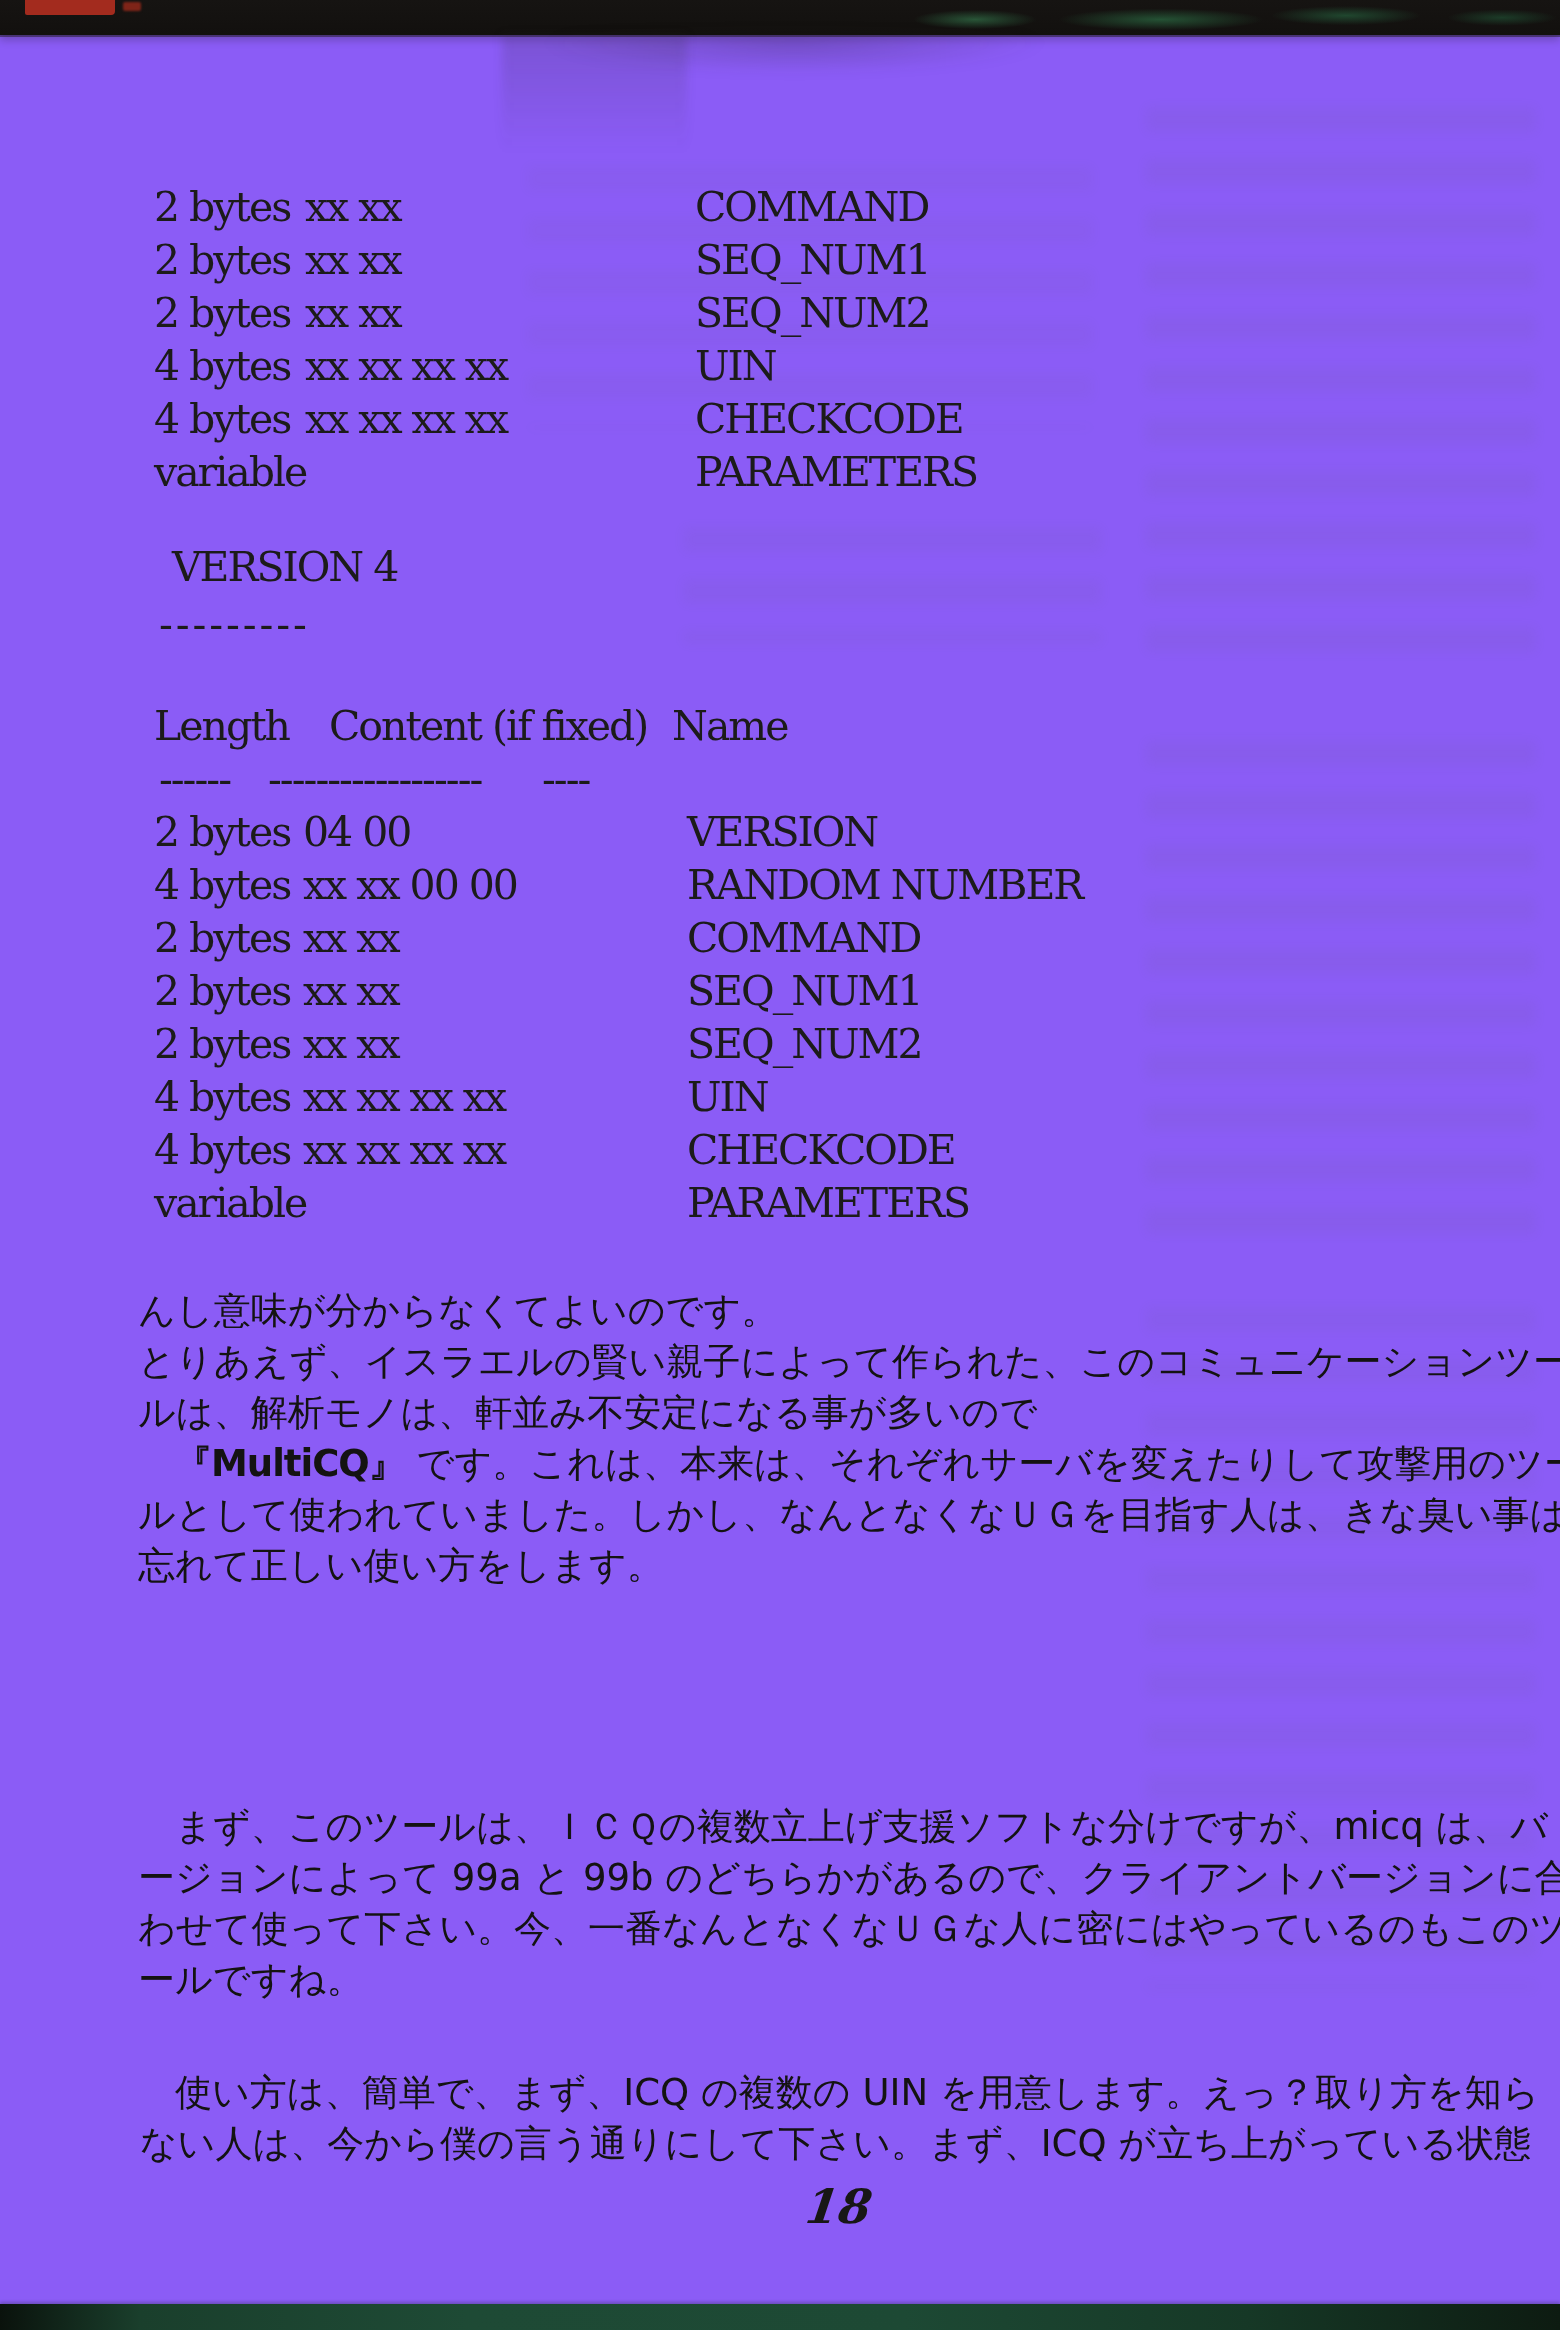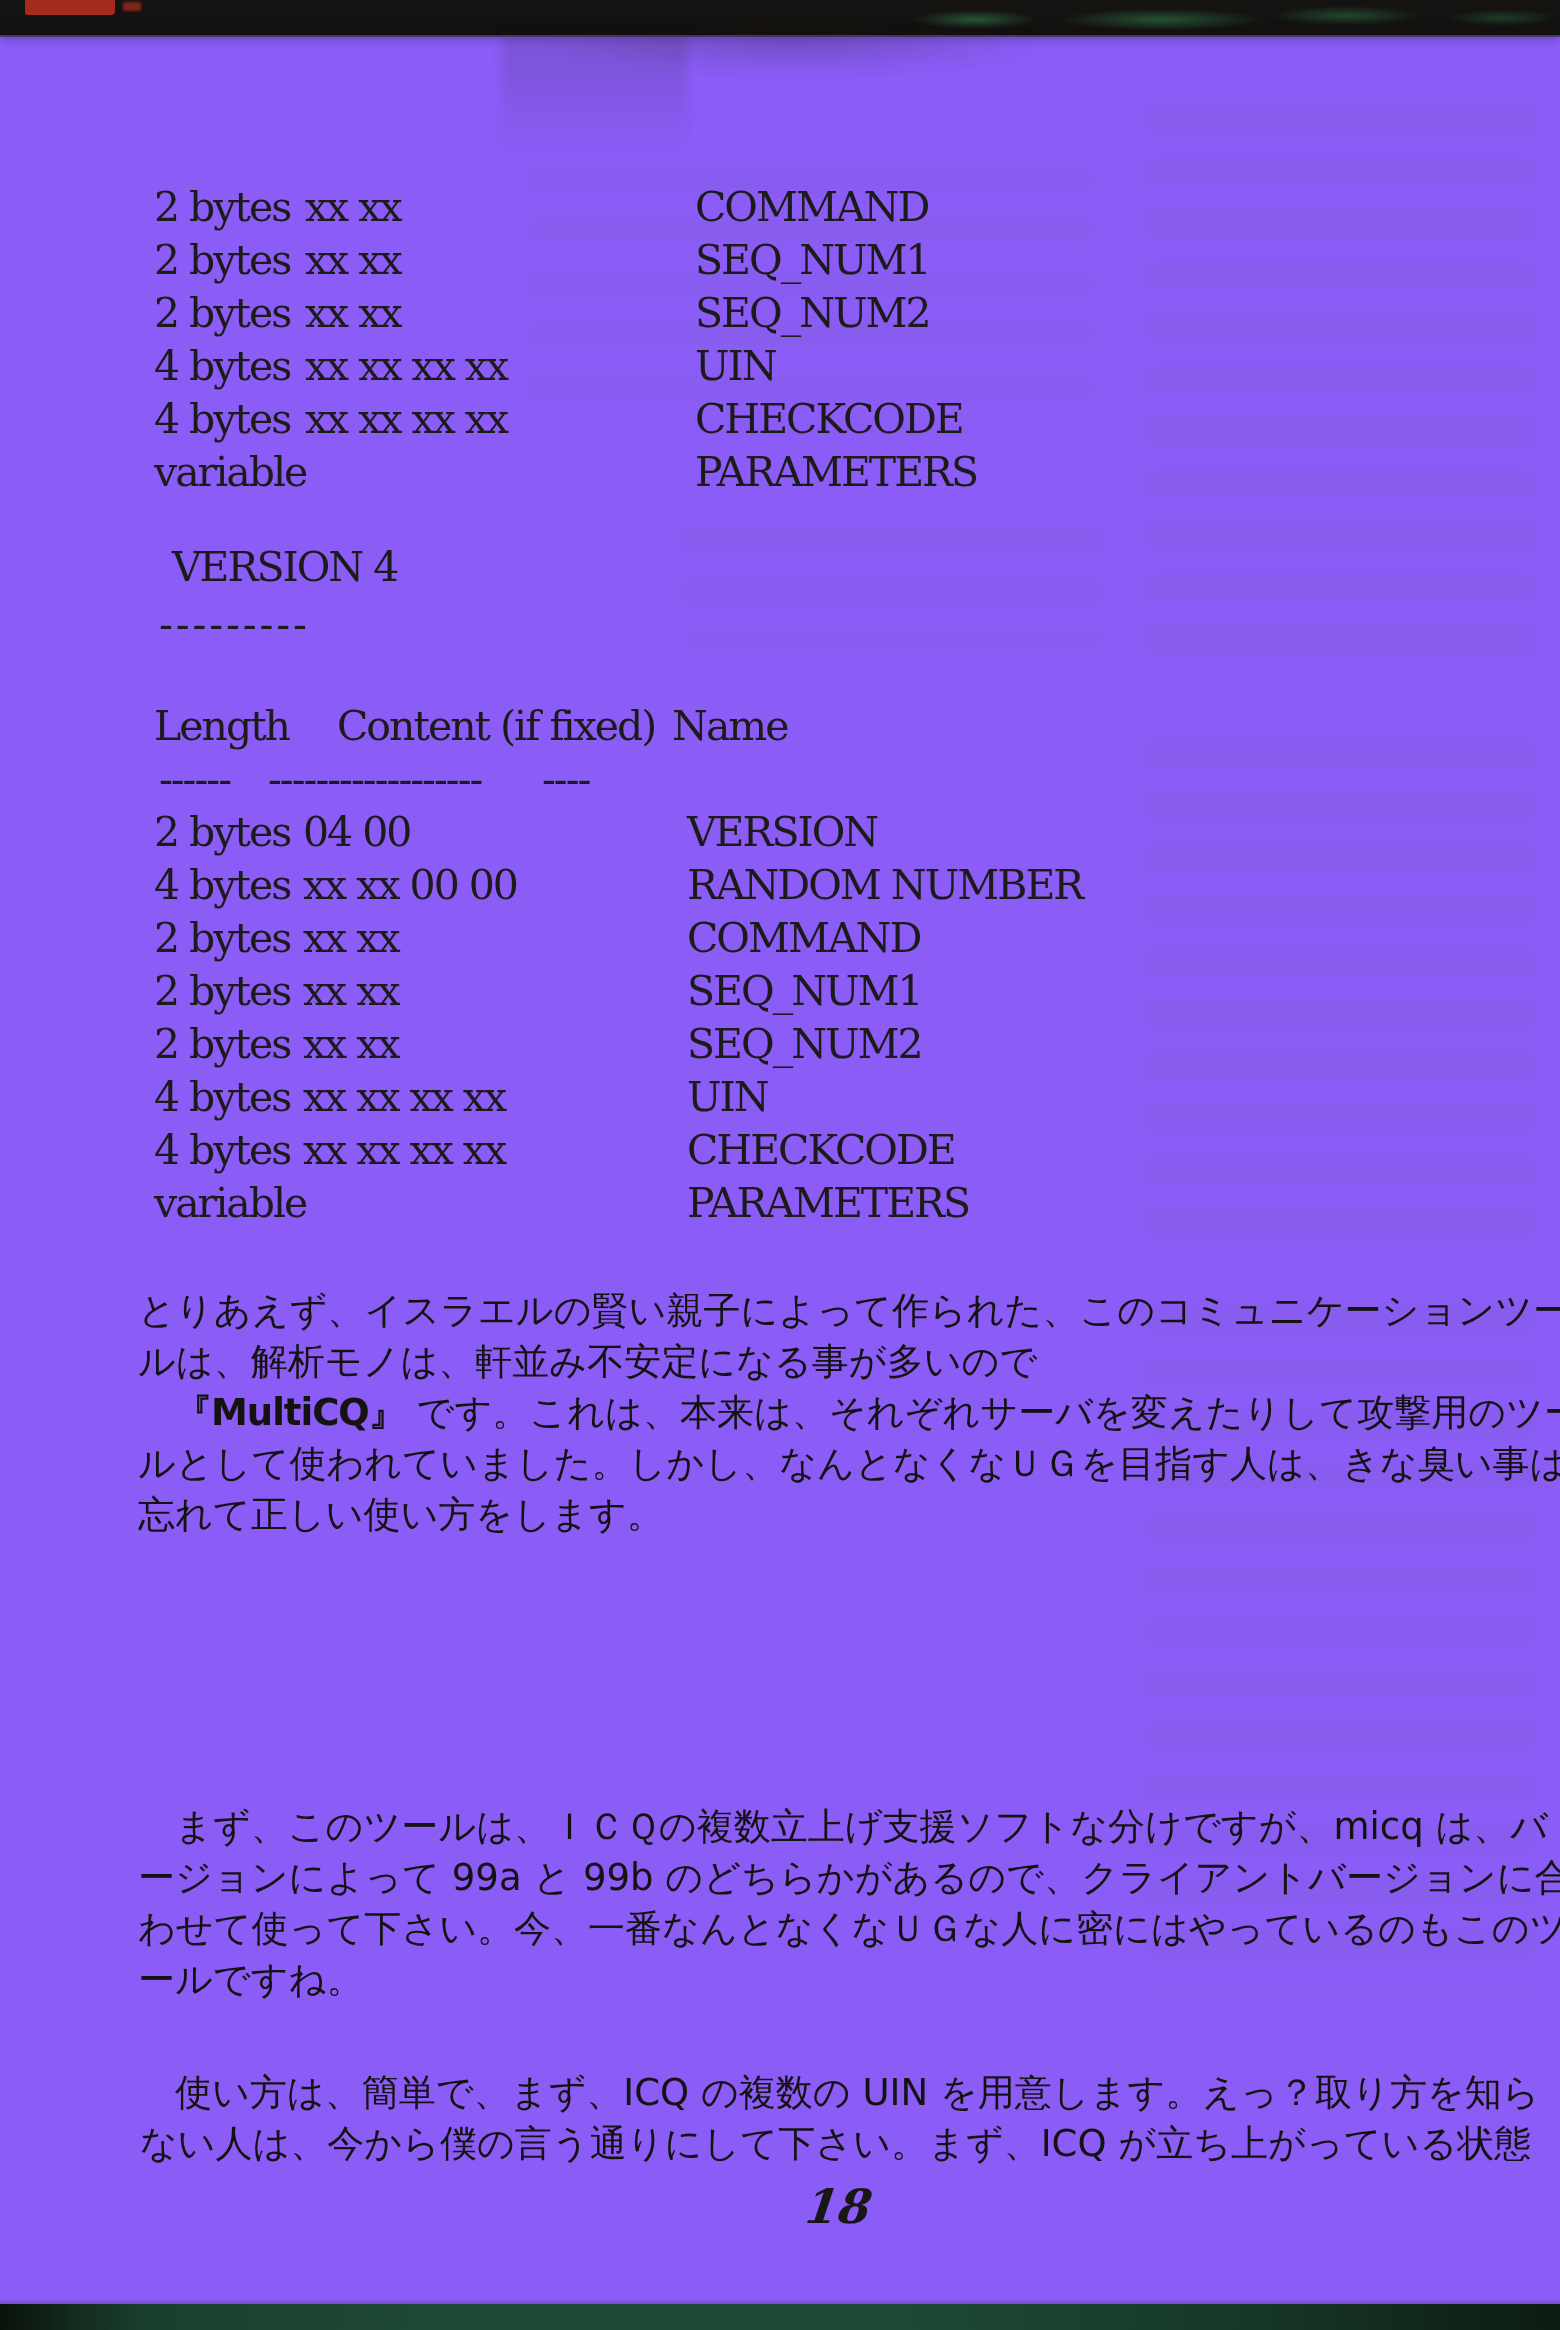--- a/index.html
+++ b/index.html
@@ -54,21 +54,21 @@
   .ghost.gd{left:683px;top:527px;width:419px;height:117px;opacity:.05;}
   .ghost.ge{left:527px;top:166px;width:566px;height:263px;opacity:.04;}
   
   .ptable{position:absolute;left:154px;font-size:41px;letter-spacing:-2px;white-space:nowrap;}
   .t1{top:181px;}
   .t2{top:700px;}
   .trow{position:relative;height:53px;}
   .trow span{position:absolute;top:0;line-height:53px;}
   .t1 .c1{left:0;} .t1 .c2{left:151px;} .t1 .c3{left:541px;}
   .t2 .row .c1{left:0;} .t2 .row .c2{left:149px;} .t2 .row .c3{left:533px;}
-  .t2 .hdr .c1{left:0;} .t2 .hdr .c2{left:175px;margin-left:8px;} .t2 .hdr .c3{left:518px;}
+  .t2 .hdr .c1{left:0;} .t2 .hdr .c2{left:175px;} .t2 .hdr .c3{left:518px;}
   .t2 .dsh .c1{left:4.9px;} .t2 .dsh .c2{left:114px;} .t2 .dsh .c3{left:388px;}
   .v4-title{
     position:absolute;left:139px;top:541px;font-size:41px;letter-spacing:-2px;line-height:53px;margin-left:33px;
   }
   .v4-dashes{
     position:absolute;left:159px;top:598px;font-size:41px;letter-spacing:2.9px;line-height:53px;
   }
   
   .jp{
     position:absolute;left:138px;width:1395px;
@@ -186,20 +186,21 @@
       <span class="c3">CHECKCODE</span>
     </div>
     <div class="trow row">
       <span class="c1">variable</span>
       <span class="c2"></span>
       <span class="c3">PARAMETERS</span>
     </div>
   </div>
 
   <div class="jp g1">
+    <div class="line">んし意味が分からなくてよいのです。</div>
     <div class="line">とりあえず、イスラエルの賢い親子によって作られた、このコミュニケーションツー</div>
     <div class="line">ルは、解析モノは、軒並み不安定になる事が多いので</div>
     <div class="line">
       <span>　</span><span class="b-gothic">『MultiCQ』</span><span> です。これは、本来は、それぞれサーバを変えたりして攻撃用のツー</span>
     </div>
     <div class="line">ルとして使われていました。しかし、なんとなくなＵＧを目指す人は、きな臭い事は、</div>
     <div class="line">忘れて正しい使い方をします。</div>
   </div>
 
   <div class="jp g2">

